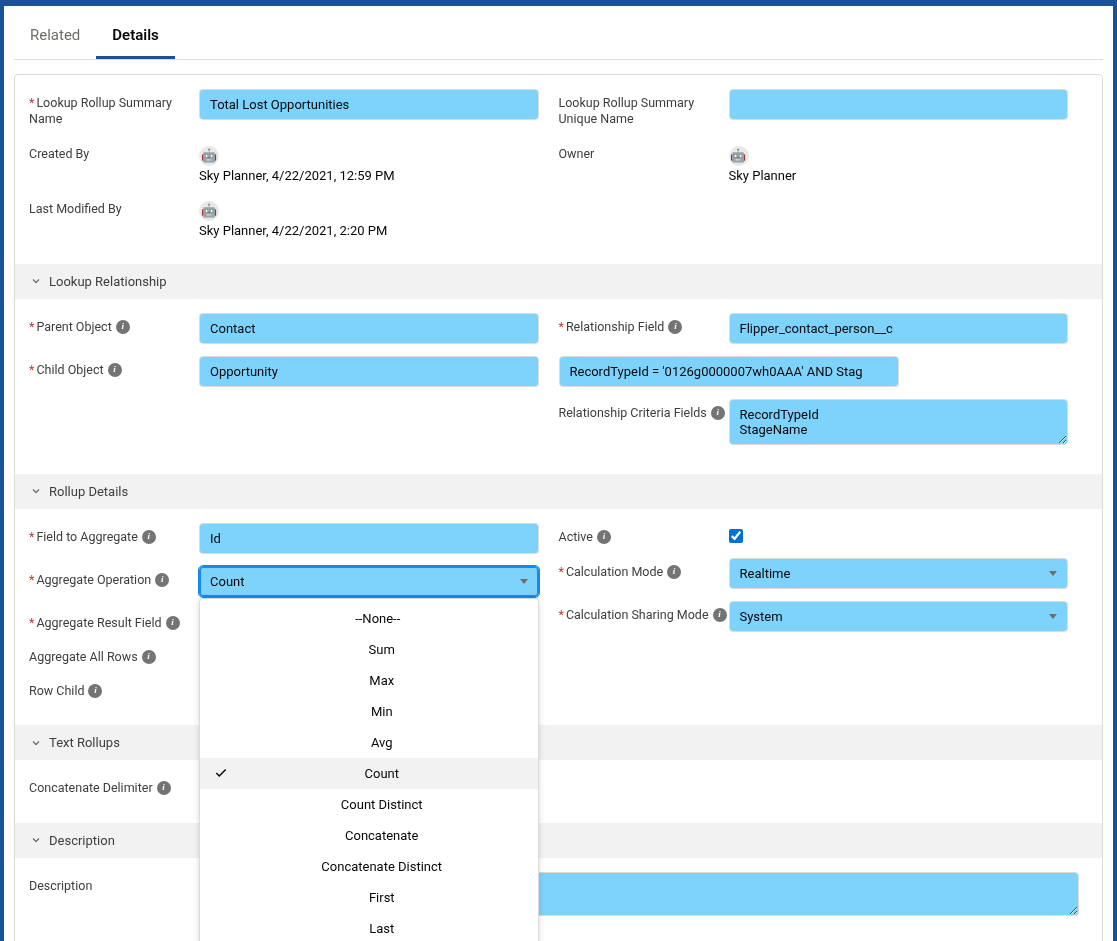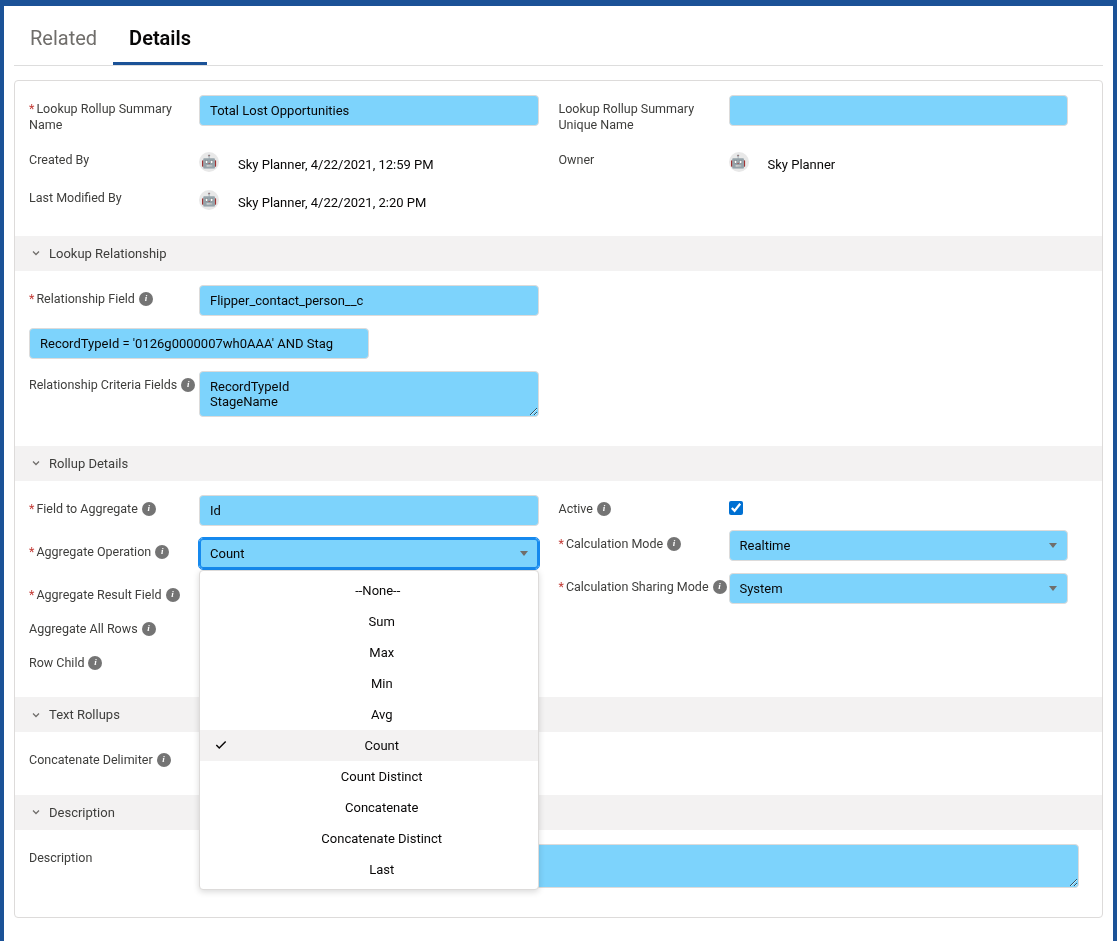--- a/index.html
+++ b/index.html
@@ -1,21 +1,21 @@
 <!DOCTYPE html>
 <html><head>
 <meta charset="utf-8">
 <style>
 * { box-sizing: border-box; margin: 0; padding: 0; }
 body { font-family: -apple-system, BlinkMacSystemFont, "Segoe UI", Roboto, Helvetica, Arial, sans-serif; font-size: 13px; color: #3e3e3c; background: #fff; }
 .page-wrap { border-top: 6px solid #1b5297; border-left: 4px solid #1b5297; border-right: 4px solid #1b5297; min-height: 941px; padding: 0; }
 .inner { background: #fff; padding: 0 10px; }
 
 .tabs { display: flex; gap: 0; border-bottom: 1px solid #ddd; margin-bottom: 0; padding-top: 10px; }
-.tab { padding: 10px 16px 12px; font-size: 20px; color: #706e6b; cursor: pointer; border-bottom: 3px solid transparent; font-weight: 400; }
+.tab { padding: 10px 16px 12px; font-size: 15px; color: #706e6b; cursor: pointer; border-bottom: 3px solid transparent; font-weight: 400; }
 .tab.active { color: #080707; font-weight: 600; border-bottom-color: #1b5297; }
 
 .card { border: 1px solid #dddbda; border-radius: 4px; margin-top: 14px; background: #fff; overflow: visible; }
 
 .section-header { background: #f3f2f2; padding: 10px 14px; display: flex; align-items: center; gap: 6px; font-size: 13px; color: #3e3e3c; }
 .section-header .chev { width: 14px; height: 14px; display: inline-flex; align-items: center; justify-content: center; }
 .chev svg { width: 12px; height: 12px; }
 
 .section-body { padding: 14px; }
 
@@ -27,21 +27,21 @@
 .info-icon { width: 14px; height: 14px; border-radius: 50%; background: #747474; color: #fff; display: inline-flex; align-items: center; justify-content: center; font-size: 9px; font-weight: bold; font-style: italic; font-family: Georgia, serif; flex-shrink: 0; margin-top: 1px; cursor: help; }
 .info-icon::before { content: "i"; }
 
 input[type="text"], textarea, .select-box { width: 100%; border: 1px solid #dddbda; border-radius: 4px; padding: 7px 10px; font-size: 13px; color: #080707; background: #7dd3fc; font-family: inherit; }
 textarea { resize: both; min-height: 44px; }
 
 .static-text { padding-top: 6px; font-size: 13px; color: #080707; }
 
 .avatar { width: 20px; height: 20px; border-radius: 50%; background: #e8e8e8; display: inline-flex; align-items: center; justify-content: center; margin-right: 4px; vertical-align: middle; font-size: 12px; overflow: hidden; }
 .avatar::before { content: "🤖"; font-size: 13px; filter: grayscale(0.3); }
-.user-line { display: inline-flex; align-items: flex-end; gap: 15px; }
+.user-line { display: inline-flex; align-items: flex-start; gap: 2px; flex-direction: column; }
 
 .select-box { display: flex; align-items: center; justify-content: space-between; cursor: pointer; position: relative; }
 .select-box.focused { border-color: #1589ee; box-shadow: 0 0 0 1px #1589ee inset; outline: 1px solid #1589ee; }
 .caret-down { width: 0; height: 0; border-left: 4px solid transparent; border-right: 4px solid transparent; border-top: 5px solid #706e6b; }
 
 .dropdown-wrap { position: relative; text-align: center; }
 .dropdown-list { position: absolute; top: 100%; left: 0; right: 0; background: #fff; border: 1px solid #dddbda; border-radius: 4px; box-shadow: 0 2px 6px rgba(0,0,0,0.15); z-index: 100; padding: 4px 0; margin-top: 1px; max-height: 400px; }
 .dropdown-item { padding: 8px 14px 8px 40px; font-size: 13px; color: #080707; cursor: pointer; position: relative; }
 .dropdown-item:hover, .dropdown-item.selected { background: #f3f2f2; }
 .dropdown-item .check { position: absolute; left: 14px; top: 50%; transform: translateY(-50%); width: 14px; height: 14px; display: none; }
@@ -118,20 +118,36 @@
       <div class="section-header">
         <span class="chev">
             <svg viewBox="0 0 24 24" fill="none" stroke="#706e6b" stroke-width="2.5">
               <polyline points="6 9 12 15 18 9"></polyline>
             </svg>
           </span>
         <span>Lookup Relationship</span>
       </div>
       <div class="section-body">
         <div class="two-col">
+          <div>
+            <div class="row">
+              <div class="label-col">
+                  <span><span class="req">*</span><span>Parent Object</span></span>
+                  <span class="info-icon"></span>
+                </div>
+              <div class="value-col"><input type="text" value="Contact" style=""></div>
+            </div>
+            <div class="row">
+              <div class="label-col">
+                  <span><span class="req">*</span><span>Child Object</span></span>
+                  <span class="info-icon"></span>
+                </div>
+              <div class="value-col"><input type="text" value="Opportunity" style=""></div>
+            </div>
+          </div>
           <div>
             <div class="row">
               <div class="label-col">
                   <span><span class="req">*</span><span>Relationship Field</span></span>
                   <span class="info-icon"></span>
                 </div>
               <div class="value-col"><input type="text" value="Flipper_contact_person__c" style=""></div>
             </div>
             <div class="row">
               <div class="value-col"><input type="text" value="RecordTypeId = '0126g0000007wh0AAA' AND Stag" style=""></div>
@@ -182,20 +198,21 @@
                       <div class="dropdown-item"><span>Sum</span></div>
                       <div class="dropdown-item"><span>Max</span></div>
                       <div class="dropdown-item"><span>Min</span></div>
                       <div class="dropdown-item"><span>Avg</span></div>
                       <div class="dropdown-item selected"><span class="check"><svg viewBox="0 0 24 24" width="14" height="14" fill="none" stroke="#080707" stroke-width="2.5">
                             <polyline points="4 12 9 17 20 6"></polyline>
                           </svg></span><span>Count</span></div>
                       <div class="dropdown-item"><span>Count Distinct</span></div>
                       <div class="dropdown-item"><span>Concatenate</span></div>
                       <div class="dropdown-item"><span>Concatenate Distinct</span></div>
+                      <div class="dropdown-item"><span>First</span></div>
                       <div class="dropdown-item"><span>Last</span></div>
                     </div>
                 </div>
               </div>
             </div>
             <div class="row">
               <div class="label-col">
                   <span><span class="req">*</span><span>Aggregate Result Field</span></span>
                   <span class="info-icon"></span>
                 </div>

